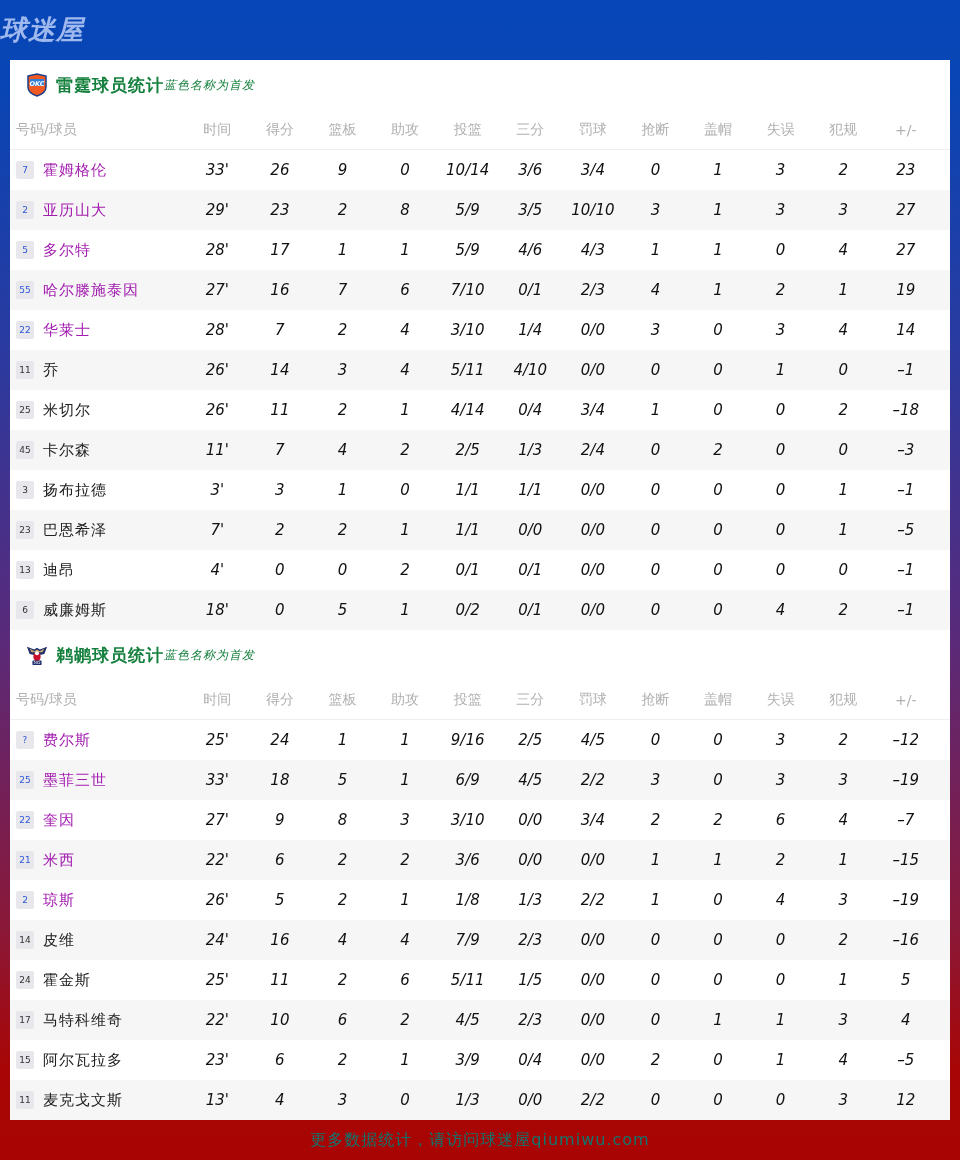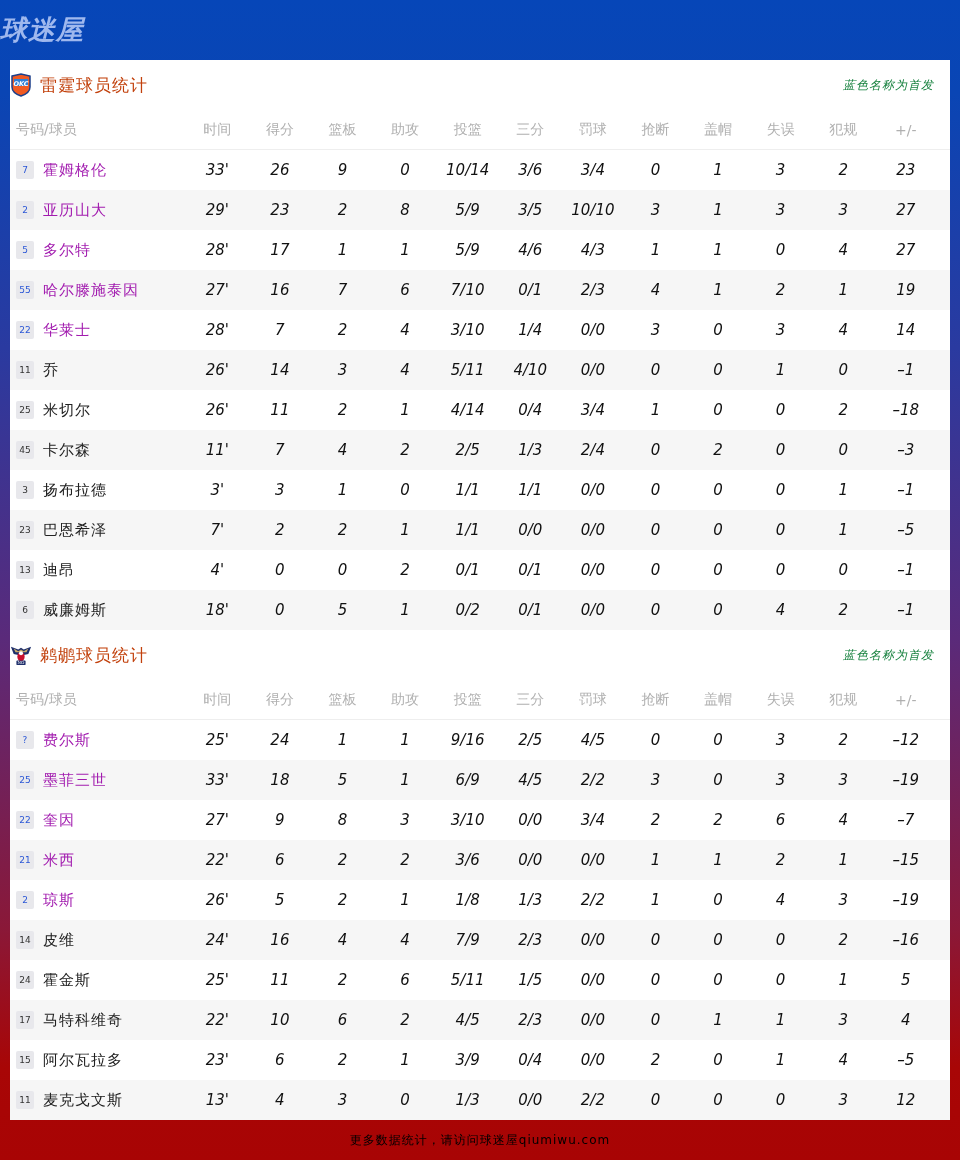--- a/index.html
+++ b/index.html
@@ -15,28 +15,28 @@
   }
   .brand-logo {
     font-size: 27px; font-weight: bold; font-style: italic;
     color: #9fb8ee; letter-spacing: 1px;
   }
   .card {
     position: absolute; left: 10px; top: 60px; width: 940px; height: 1060px;
     background: #ffffff;
   }
   .section-title-row {
-    height: 50px; display: flex; align-items: center; justify-content: space-between;
-    padding: 0 16px 0 0;
+    height: 50px; display: flex; align-items: center; 
+    padding: 0 16px 0 16px;
   }
   .section-title { display: flex; align-items: center; gap: 8px; }
   .team-logo {
     width: 22px; height: 24px; display: flex; align-items: center; justify-content: center;
   }
-  .section-title-text { font-size: 17px; color: #c2410c; font-weight: normal; letter-spacing: 1px; }
+  .section-title-text { font-size: 17px; color: #15803d; font-weight: bold; letter-spacing: 1px; }
   .starter-note { font-size: 12px; color: #15803d; letter-spacing: 1px; font-style: italic; }
   .table-header {
     height: 40px; display: flex; align-items: center;
     border-bottom: 1px solid #eeeeee;
   }
   .row { height: 40px; display: flex; align-items: center; }
   .row.alt { background: #f6f6f6; }
   .col-player { width: 176px; padding-left: 6px; display: flex; align-items: center; }
   .col { width: 62.6px; text-align: center; }
   .th { font-size: 14px; color: #b0b0b0; }
@@ -46,21 +46,21 @@
     font-size: 9px; text-align: center; line-height: 18px; color: #333;
     margin-right: 9px; font-style: normal;
   }
   .jersey.starter { color: #2a56d6; }
   .pname { font-size: 15px; color: #222; letter-spacing: 1px; }
   .pname.starter { color: #a21caf; }
   .footer {
     position: absolute; left: 0; top: 1120px; width: 960px; height: 40px;
     display: flex; align-items: center; justify-content: center;
   }
-  .footer-text { color: #000000; font-size: 12px; letter-spacing: 1px; }
+  .footer-text { color: #0f766e; font-size: 16px; letter-spacing: 1px; }
 </style>
 </head>
 <body>
 
 <div class="brand">
   <span class="brand-logo">球迷屋</span>
 </div>
 
 <div class="card" id="card">
     <div class="section-title-row">

